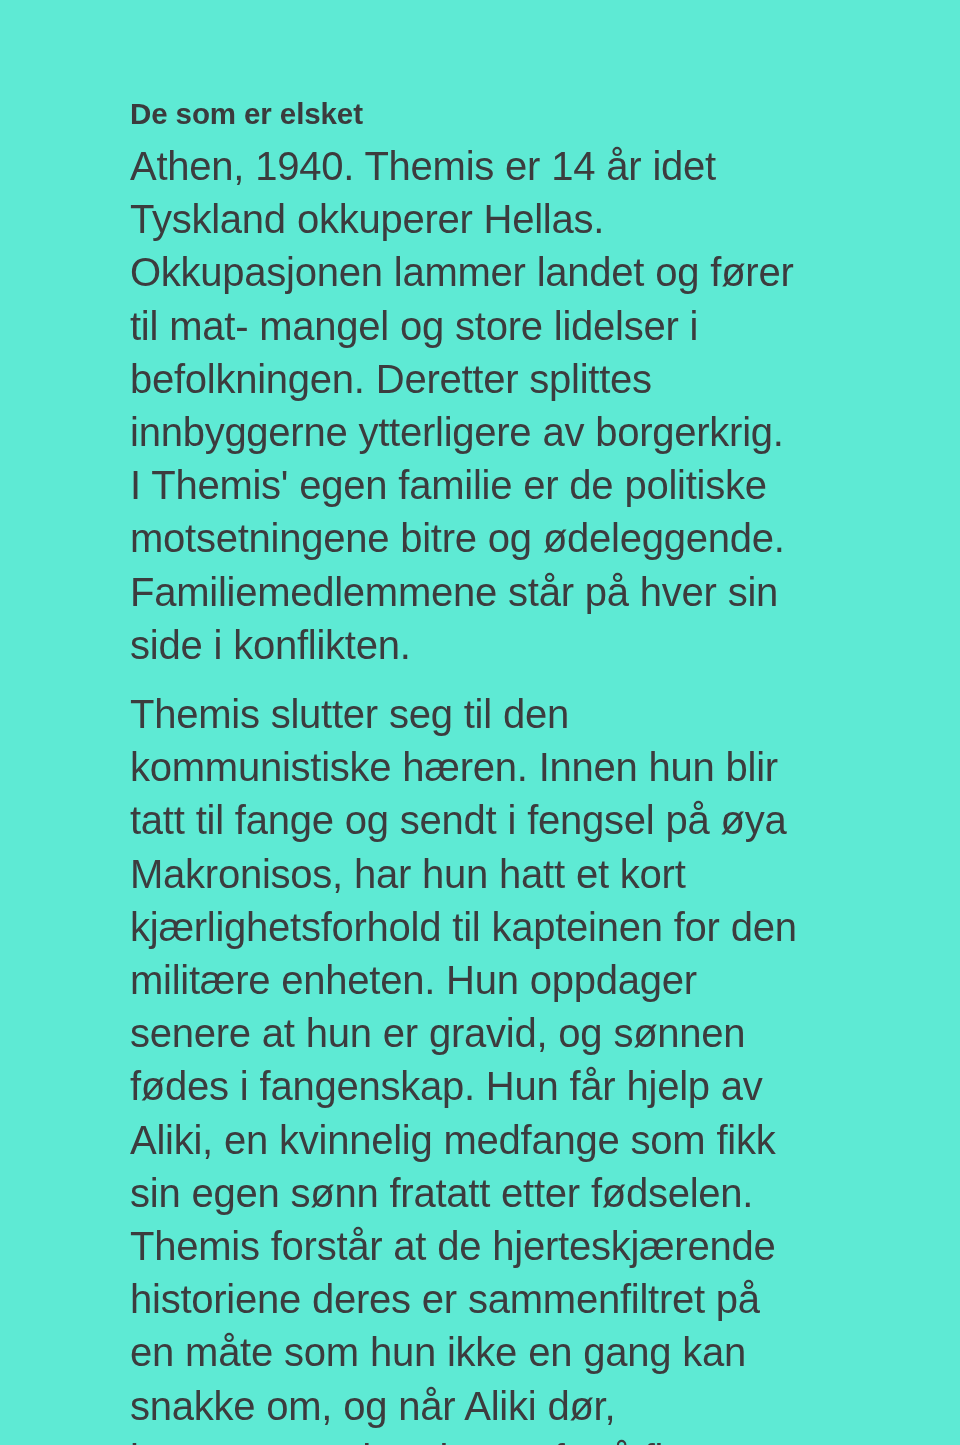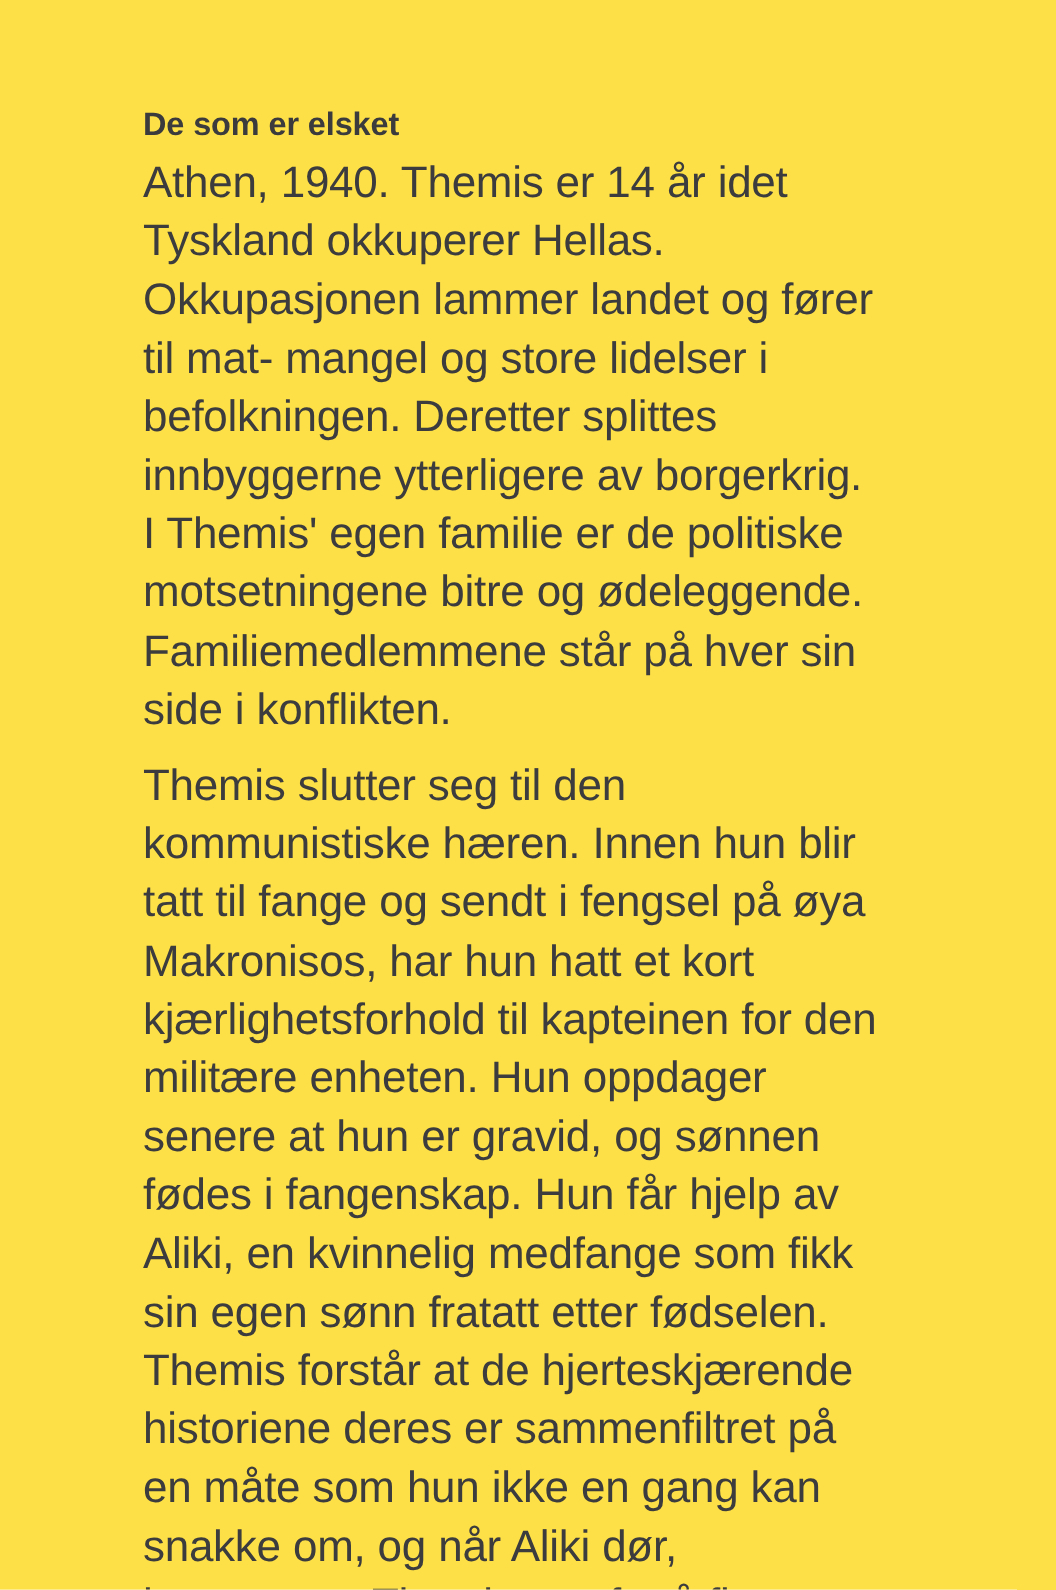--- a/index.html
+++ b/index.html
@@ -13,21 +13,21 @@
     height: 1445px;
     font-family: "Liberation Sans", "DejaVu Sans", sans-serif;
     -webkit-font-smoothing: antialiased;
     overflow: hidden;
   }
 
   .page {
     box-sizing: border-box;
     width: 960px;
     height: 1445px;
-    background: #fde047;
+    background: #5eead4;
     padding: 88px 160px 0 130px;
   }
 
   .content {
     width: 672px;
   }
 
   .book-title {
     margin: 0;
     padding: 0;

